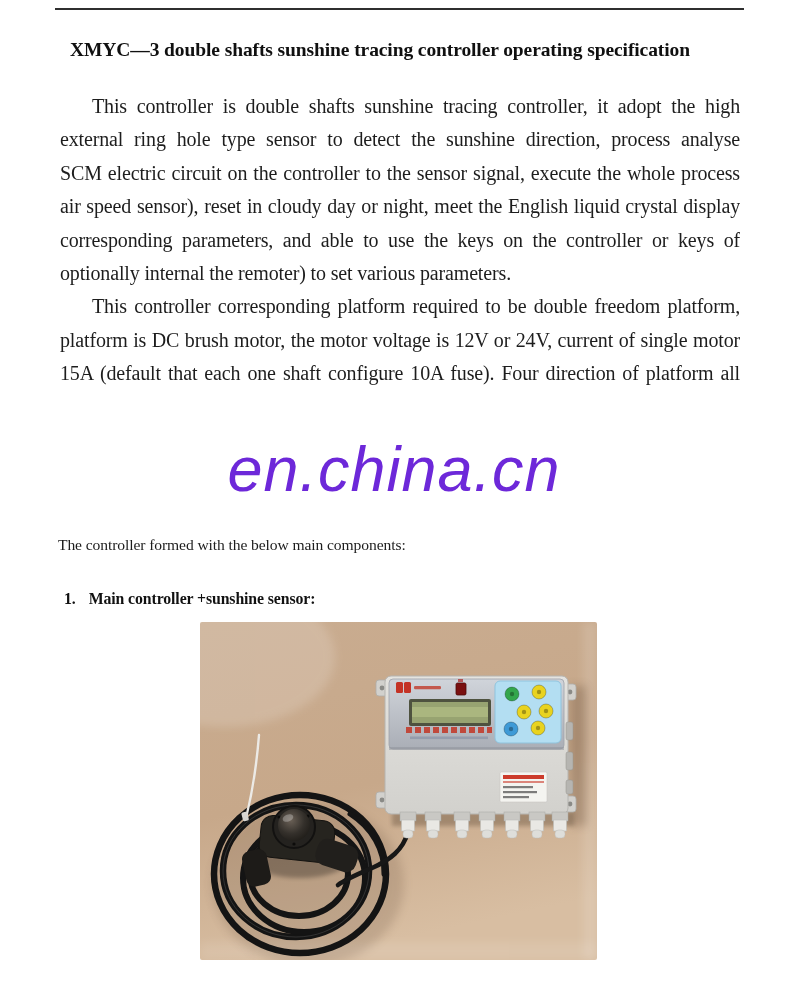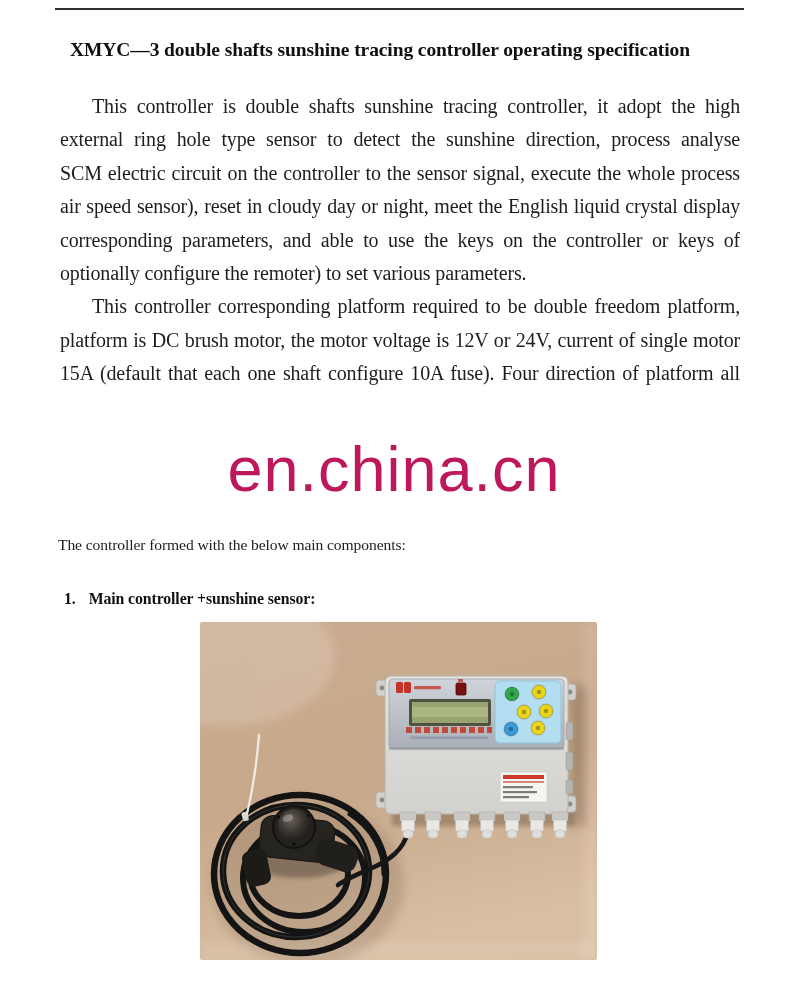--- a/index.html
+++ b/index.html
@@ -57,22 +57,23 @@
   .tline.last  { text-align-last: left; }
   .watermark {
     position: absolute;
     top: 433px;
     left: 0;
     width: 788px;
     text-align: center;
     font-family: "Liberation Sans", sans-serif;
     font-size: 63px;
     line-height: 72px;
-    color: #be185d;
+    color: #6d28d9;
     letter-spacing: 1px;
+    font-style: italic;
   }
   .components-intro {
     position: absolute;
     top: 536px;
     left: 58px;
     font-size: 15.6px;
     color: #1d1d1d;
     letter-spacing: -0.1px;
   }
   .component-item {
@@ -104,21 +105,21 @@
   <div class="top-rule"></div>
 
   <h1 class="doc-title">XMYC—3 double shafts sunshine tracing controller operating specification</h1>
 
   <div class="body-text">
     <div class="tline first">This controller is double shafts sunshine tracing controller, it adopt the high precision internal and</div>
     <div class="tline">external ring hole type sensor to detect the sunshine direction, process analyse judgement through the</div>
     <div class="tline">SCM electric circuit on the controller to the sensor signal, execute the whole process of tracing sunshine</div>
     <div class="tline">air speed sensor), reset in cloudy day or night, meet the English liquid crystal display to indicate the</div>
     <div class="tline">corresponding parameters, and able to use the keys on the controller or keys of infrared controller (need</div>
-    <div class="tline last">optionally configure the remoter) to set various parameters.</div>
+    <div class="tline last">optionally internal the remoter) to set various parameters.</div>
     <div class="tline first">This controller corresponding platform required to be double freedom platform, the drive motor of</div>
     <div class="tline">platform is DC brush motor, the motor voltage is 12V or 24V, current of single motor must be less than</div>
     <div class="tline">15A (default that each one shaft configure 10A fuse). Four direction of platform all should have limit</div>
   </div>
 
   <div class="watermark">en.china.cn</div>
 
   <div class="components-intro">The controller formed with the below main components:</div>
 
   <div class="component-item">

